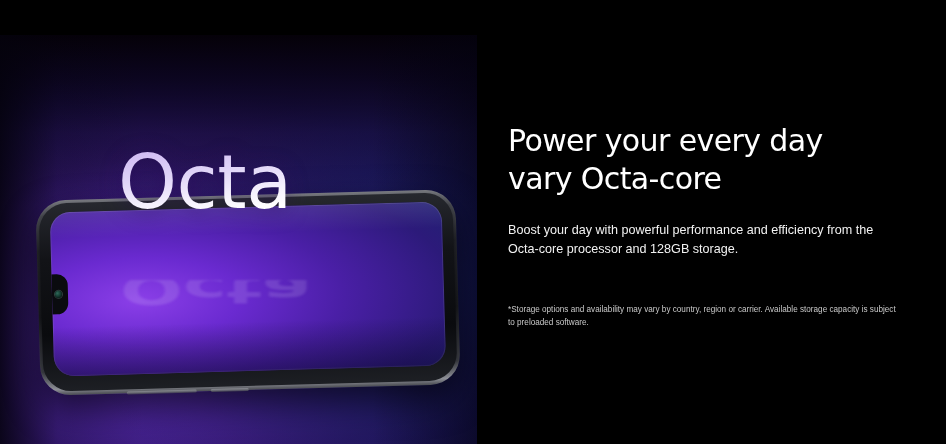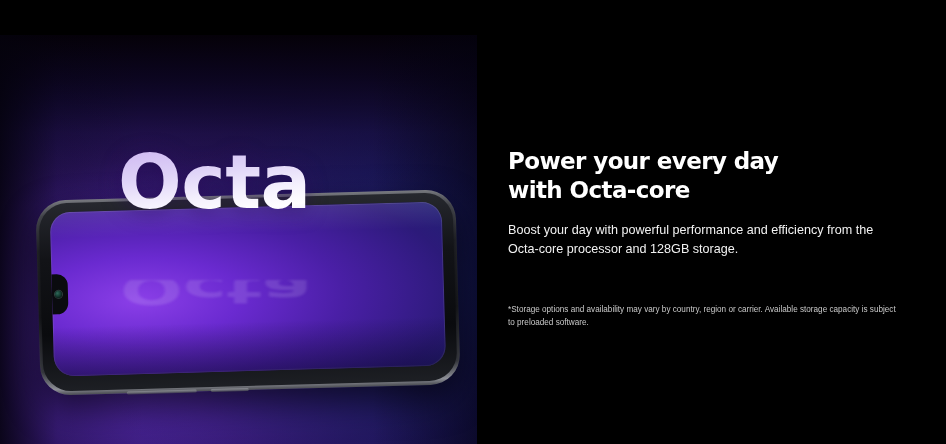--- a/index.html
+++ b/index.html
@@ -103,21 +103,21 @@
   .side-btn.vol { left:86px; bottom:-1px; width:70px; height:3px; }
   .side-btn.pwr { left:170px; bottom:-1px; width:38px; height:3px; }
 
   
   #lockup {
     position:absolute;
     left:118px; top:112px;
     width:260px;
     z-index:5;
     font-family:"DejaVu Sans", sans-serif;
-    font-weight:700;
+    font-weight:400;
     letter-spacing:-0.5px;
     line-height:0.94;
     text-align:left;
   }
   #lockup .ln {
     display:block;
     font-size:75px;
     background:linear-gradient(172deg, #cdb6f2 0%, #ded2f7 32%, #f4f0fd 58%, #ffffff 76%, #d9cdf5 100%);
     -webkit-background-clip:text;
     background-clip:text;
@@ -148,26 +148,25 @@
   #copy {
     position:absolute;
     left:508px; top:0;
     width:400px; height:444px;
     color:#fff;
   }
   #headline {
     position:absolute; top:122px; left:0;
     width:400px;
     font-family:"DejaVu Sans", sans-serif;
-    font-size:23px;
-    font-weight:700;
+    font-size:30px;
+    font-weight:400;
     line-height:1.25;
     letter-spacing:-0.6px;
     color:#ffffff;
-    margin-top:25px;
   }
   #headline .hl-line { display:block; white-space:nowrap; }
   #body {
     position:absolute; top:220px; left:0;
     width:398px;
     font-family:"Liberation Sans", sans-serif;
     font-size:13.2px;
     font-weight:400;
     line-height:1.45;
     color:#f2f2f2;
@@ -216,19 +215,19 @@
     </div>
 
     <div id="lockup">
       <span class="ln">Octa</span>
     </div>
   </div>
 
   <div id="copy">
     <h1 id="headline">
       <span class="hl-line">Power your every day</span>
-      <span class="hl-line">with Octa-core</span>
+      <span class="hl-line">vary Octa-core</span>
     </h1>
     <p id="body">Boost your day with powerful performance and efficiency from the Octa-core processor and 128GB storage.</p>
     <p id="disclaimer">*Storage options and availability may vary by country, region or carrier. Available storage capacity is subject to preloaded software.</p>
   </div>
 
 </div>
 
 </body></html>

